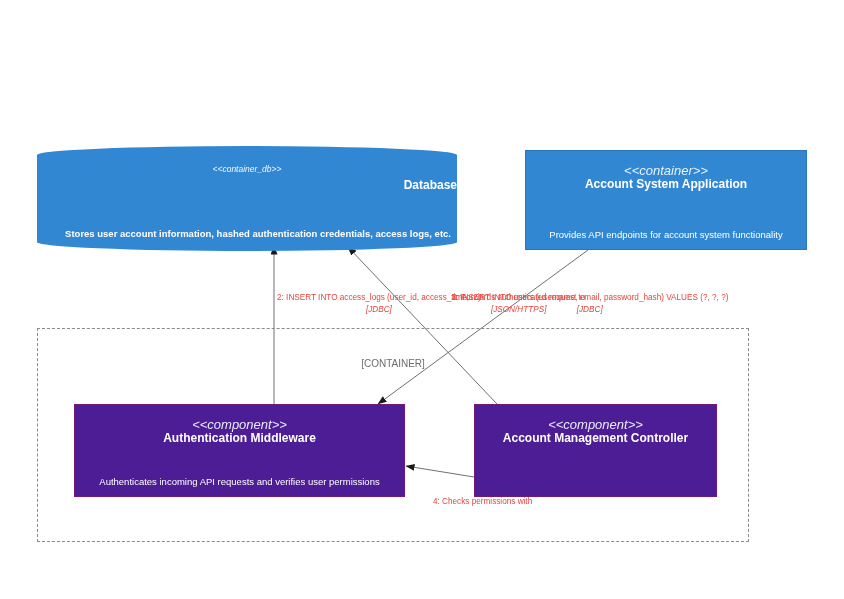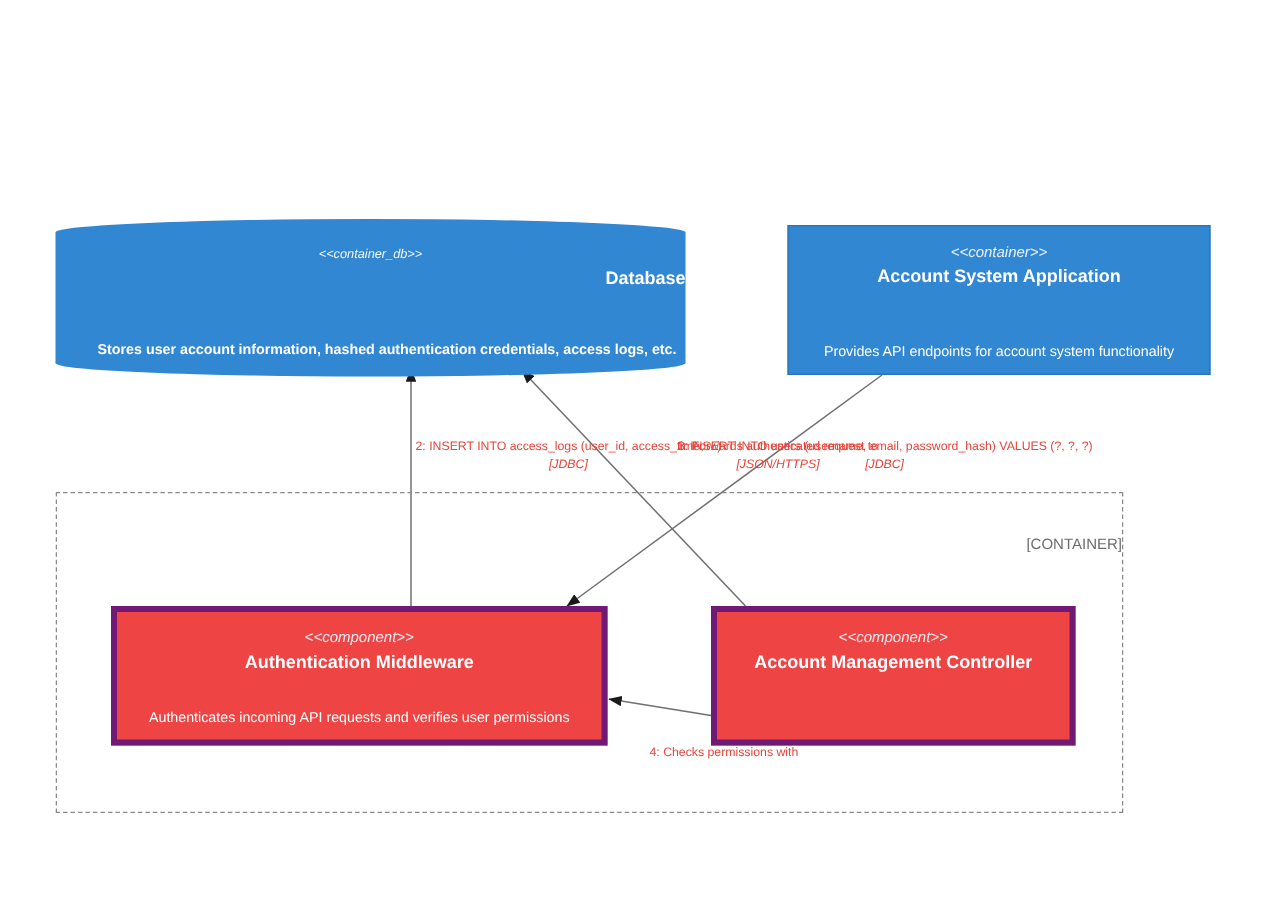--- a/index.html
+++ b/index.html
@@ -44,26 +44,26 @@
     position:absolute;
     box-sizing:border-box;
     color:#ffffff;
     text-align:center;
   }
   .node-box{
     background:#3287d3;
     border:1px solid #2b76ba;
   }
   .node-component{
-    background:#ef4444;
-    border:4px solid #701a75;
+    background:#4c1d95;
+    border:1px solid #701a75;
   }
   .node .stereotype{
     position:absolute;left:0;right:0;top:12px;
-    font-size:10px;font-style:italic;
+    font-size:13px;font-style:italic;
     color:#f0f6fc;opacity:.95;
   }
   .node .name{
     position:absolute;left:0;right:0;top:26px;
     font-size:12px;font-weight:bold;color:#ffffff;
   }
   .node .desc{
     position:absolute;left:4px;right:4px;bottom:8px;
     font-size:9.5px;color:#ffffff;line-height:1.25;margin-top:12px;
   }
@@ -147,21 +147,21 @@
     </div>
   </div>
 
   <div class="node node-box" style="left:525px;top:150px;width:282px;height:100px;">
     <div class="stereotype">&lt;&lt;container&gt;&gt;</div>
     <div class="name">Account System Application</div>
     <div class="desc">Provides API endpoints for account system functionality</div>
   </div>
 
   <div class="boundary" style="left:37px;top:328px;width:710px;height:212px;">
-    <div class="boundary-meta" style="top:29px;text-align:right;">[CONTAINER]</div>
+    <div class="boundary-meta" style="top:29px;">[CONTAINER]</div>
   </div>
 
   <div class="node node-component" style="left:74px;top:404px;width:331px;height:93px;">
     <div class="stereotype">&lt;&lt;component&gt;&gt;</div>
     <div class="name">Authentication Middleware</div>
     <div class="desc">Authenticates incoming API requests and verifies user permissions</div>
   </div>
 
   <div class="node node-component" style="left:474px;top:404px;width:243px;height:93px;">
     <div class="stereotype">&lt;&lt;component&gt;&gt;</div>

